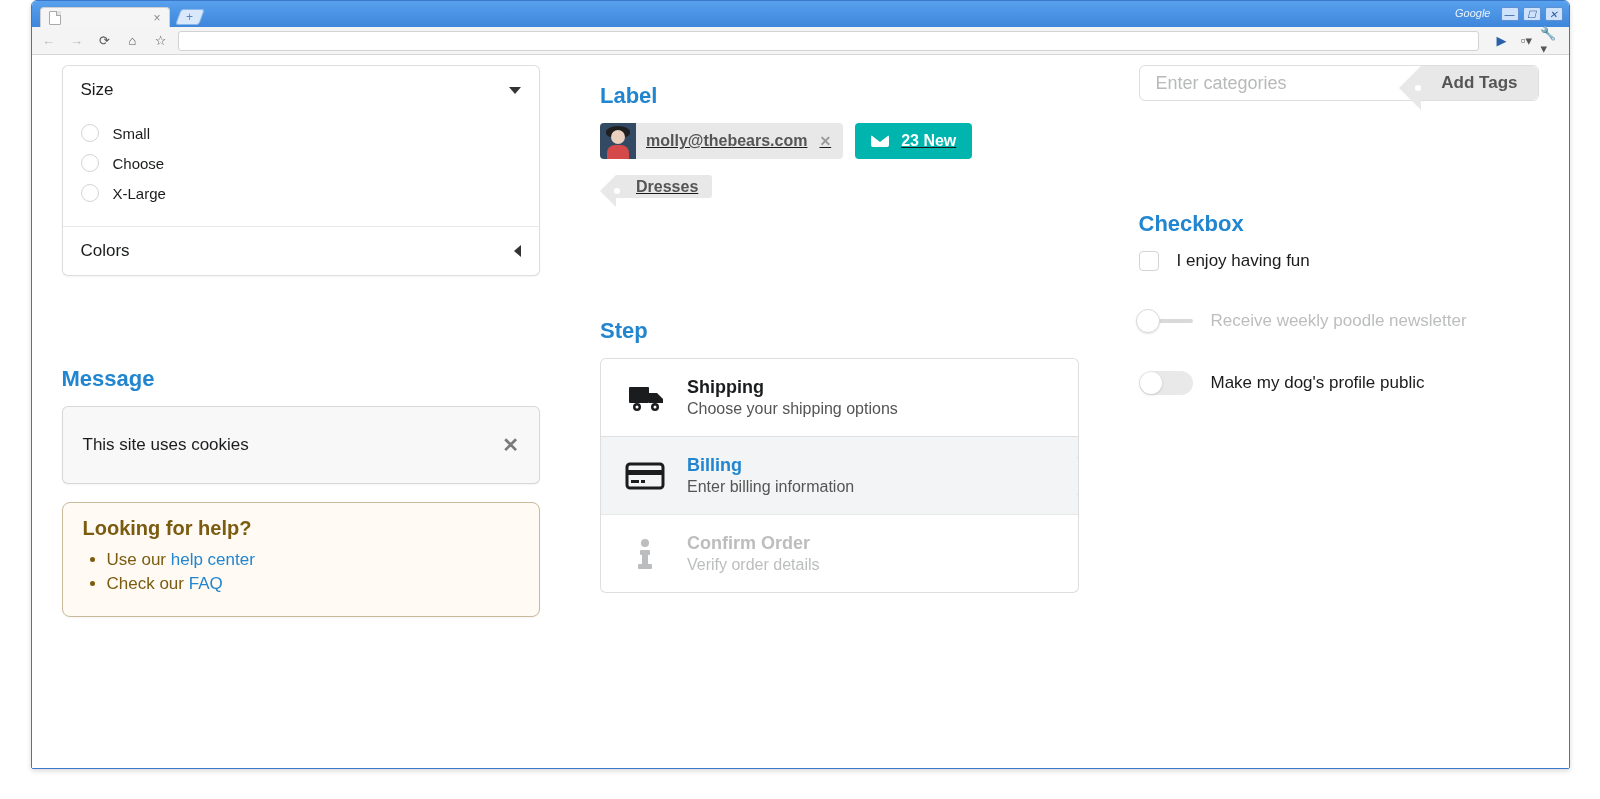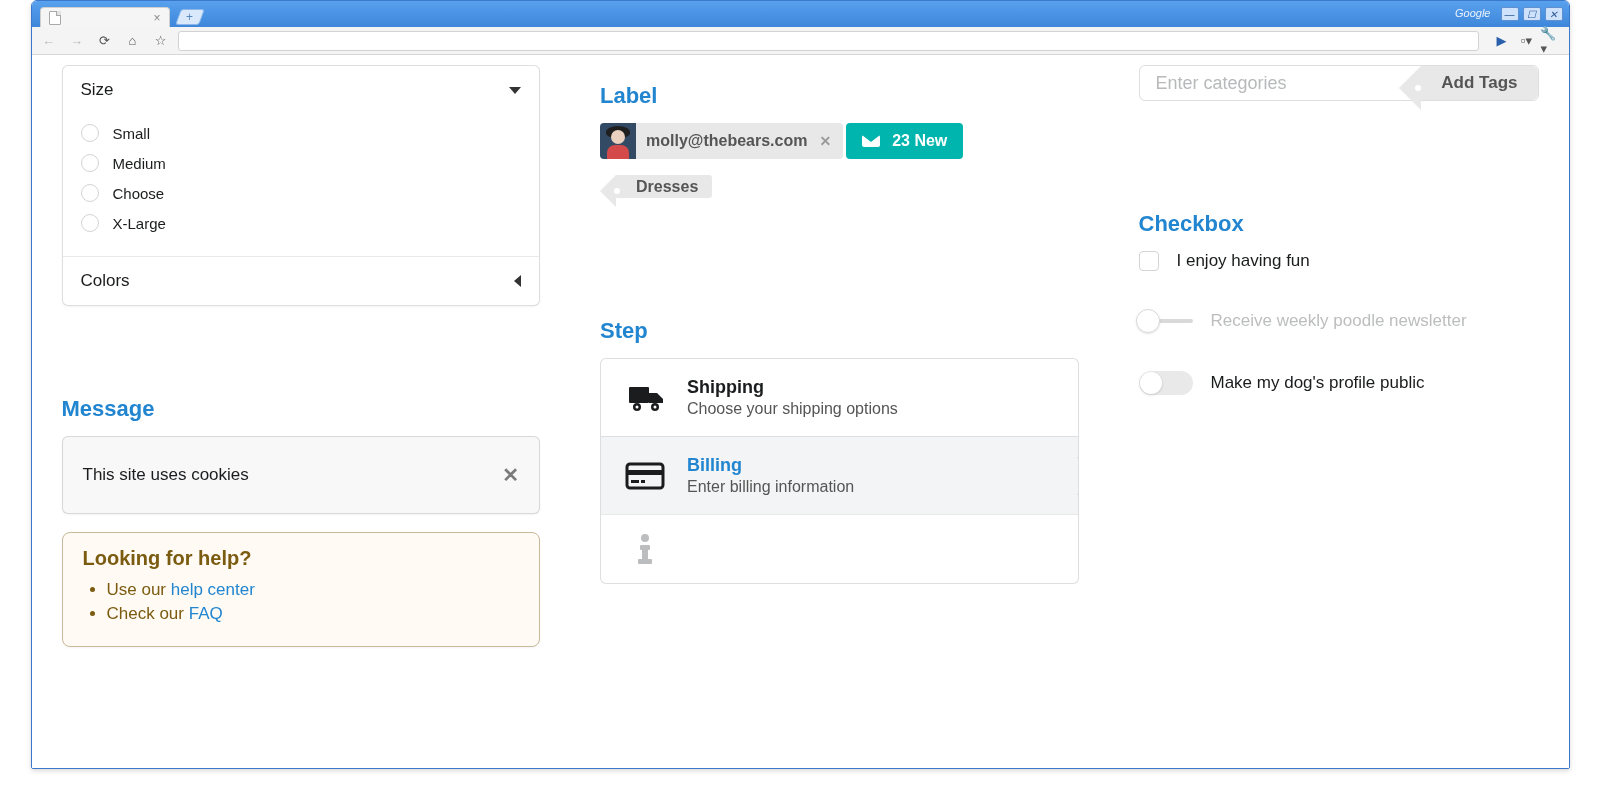--- a/index.html
+++ b/index.html
@@ -218,21 +218,21 @@
     margin:0 0 8px 0;
     font-size: 20px;
     font-weight:700;
     color: var(--warn-text);
   }
   .warning ul { margin:4px; padding-left: 20px; }
   .warning li { padding: 2px 0; color: var(--warn-text); font-size:17px;}
   .warning a { color: var(--blue); text-decoration:none; }
 
   
-  .label-row { display:flex; gap:3px; flex-wrap:wrap; align-items:center; }
+  .label-row { display:flex; gap:12px; flex-wrap:wrap; align-items:center;text-decoration:underline; }
   .image-label {
     display:flex; align-items:center;
     background: var(--grey-bg);
     border-radius: 4px;
     height: 36px;
     overflow:hidden;
   }
   .avatar {
     width:36px; height:36px;
     background: #324a63;
@@ -489,24 +489,20 @@
             <span>Size</span>
             <span class="caret-down"></span>
           </div>
           <div class="acc-content">
             <div class="radio-row">
               <span class="radio-circle"></span>
               <span>Small</span>
             </div>
             <div class="radio-row">
               <span class="radio-circle"></span>
-              <span>Medium</span>
-            </div>
-            <div class="radio-row">
-              <span class="radio-circle"></span>
               <span>Choose</span>
             </div>
             <div class="radio-row">
               <span class="radio-circle"></span>
               <span>X-Large</span>
             </div>
           </div>
           <div class="acc-sep"></div>
           <div class="acc-title">
             <span>Colors</span>
@@ -594,20 +590,24 @@
           </div>
           <div class="step disabled">
             <div class="step-icon">
               <svg width="18" height="32" viewBox="0 0 18 32" fill="#bcbdbe">
                   <circle cx="9" cy="5" r="4"></circle>
                   <rect x="4" y="12" width="10" height="5" rx="1"></rect>
                   <rect x="6" y="12" width="6" height="16"></rect>
                   <rect x="2" y="26" width="14" height="5" rx="1"></rect>
                 </svg>
             </div>
+            <div>
+              <div class="step-title">Confirm Order</div>
+              <div class="step-desc" style="color:#bcbdbe">Verify order details</div>
+            </div>
           </div>
         </div>
 
       </div>
 
       <div class="col" style="flex:0 0 400px">
 
         <div class="taginput">
           <input type="text" placeholder="Enter categories" style="">
           <div class="tagbtn-wrap">

